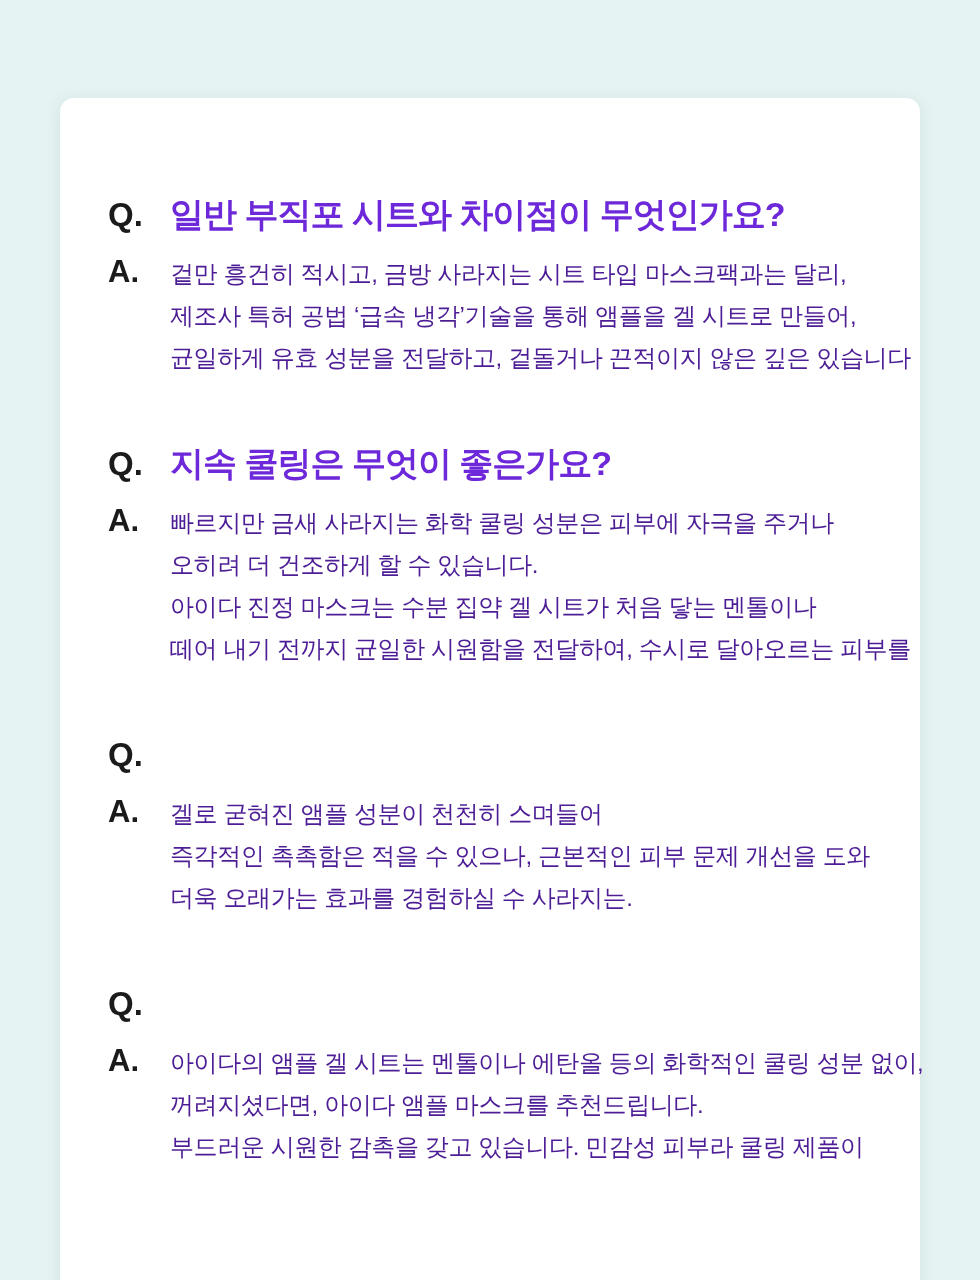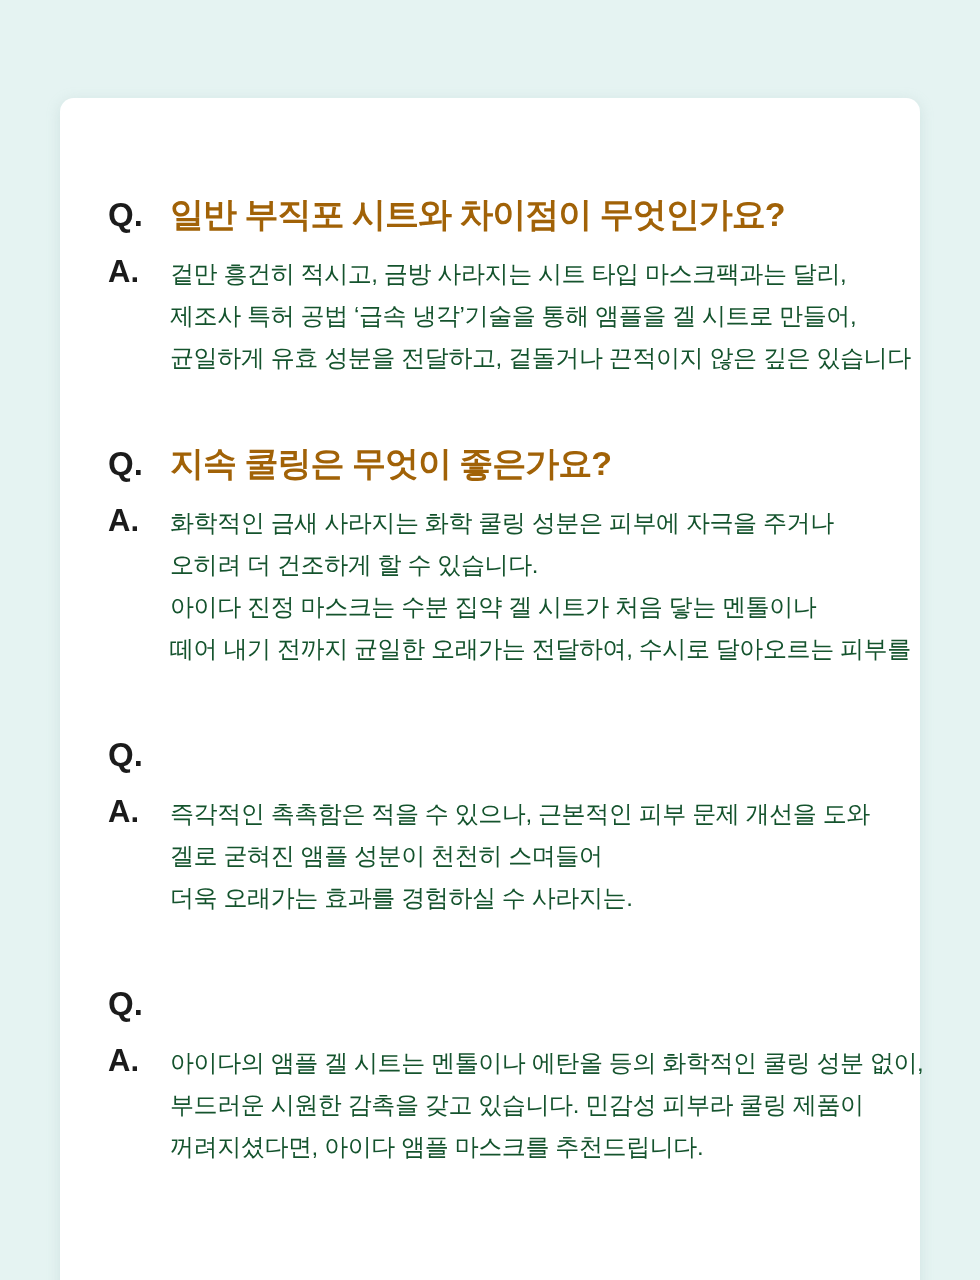--- a/index.html
+++ b/index.html
@@ -32,35 +32,35 @@
   .q-label {
     font-size: 33px;
     font-weight: 800;
     color: #1b1b1b;
     line-height: 41px;
   }
   .q-text {
     margin: 0;
     font-size: 34px;
     font-weight: 800;
-    color: #a16207;
+    color: #6d28d9;
     line-height: 41px;
     letter-spacing: -1px;
   }
   .a-row { margin-top: 18px; }
   .a-label {
     font-size: 31px;
     font-weight: 800;
     color: #1b1b1b;
     line-height: 38px;
   }
   .a-text {
     font-size: 24px;
     font-weight: 400;
-    color: #14532d;
+    color: #4c1d95;
     line-height: 42px;
     letter-spacing: -0.4px;
   }
   .answer-line { white-space: nowrap; }
 </style>
 </head>
 <body>
 
 <div class="page">
   <div class="card">
@@ -81,50 +81,50 @@
   </section>
 
   <section class="faq-item">
     <div class="row q-row">
       <span class="label-col q-label">Q.</span>
       <h2 class="q-text">지속 쿨링은 무엇이 좋은가요?</h2>
     </div>
     <div class="row a-row">
       <span class="label-col a-label">A.</span>
       <div class="a-text">
-              <div class="answer-line">화학적인 금새 사라지는 화학 쿨링 성분은 피부에 자극을 주거나</div>
+              <div class="answer-line">빠르지만 금새 사라지는 화학 쿨링 성분은 피부에 자극을 주거나</div>
               <div class="answer-line">오히려 더 건조하게 할 수 있습니다.</div>
               <div class="answer-line">아이다 진정 마스크는 수분 집약 겔 시트가 처음 닿는 멘톨이나</div>
-              <div class="answer-line">떼어 내기 전까지 균일한 오래가는 전달하여, 수시로 달아오르는 피부를</div>
+              <div class="answer-line">떼어 내기 전까지 균일한 시원함을 전달하여, 수시로 달아오르는 피부를</div>
             </div>
     </div>
   </section>
 
   <section class="faq-item">
     <div class="row q-row">
       <span class="label-col q-label">Q.</span>
     </div>
     <div class="row a-row">
       <span class="label-col a-label">A.</span>
       <div class="a-text">
+              <div class="answer-line">겔로 굳혀진 앰플 성분이 천천히 스며들어</div>
               <div class="answer-line">즉각적인 촉촉함은 적을 수 있으나, 근본적인 피부 문제 개선을 도와</div>
-              <div class="answer-line">겔로 굳혀진 앰플 성분이 천천히 스며들어</div>
               <div class="answer-line">더욱 오래가는 효과를 경험하실 수 사라지는.</div>
             </div>
     </div>
   </section>
 
   <section class="faq-item">
     <div class="row q-row">
       <span class="label-col q-label">Q.</span>
     </div>
     <div class="row a-row">
       <span class="label-col a-label">A.</span>
       <div class="a-text">
               <div class="answer-line">아이다의 앰플 겔 시트는 멘톨이나 에탄올 등의 화학적인 쿨링 성분 없이,</div>
+              <div class="answer-line">꺼려지셨다면, 아이다 앰플 마스크를 추천드립니다.</div>
               <div class="answer-line">부드러운 시원한 감촉을 갖고 있습니다. 민감성 피부라 쿨링 제품이</div>
-              <div class="answer-line">꺼려지셨다면, 아이다 앰플 마스크를 추천드립니다.</div>
             </div>
     </div>
   </section>
 </div>
   </div>
 </div>
 
 </body></html>

